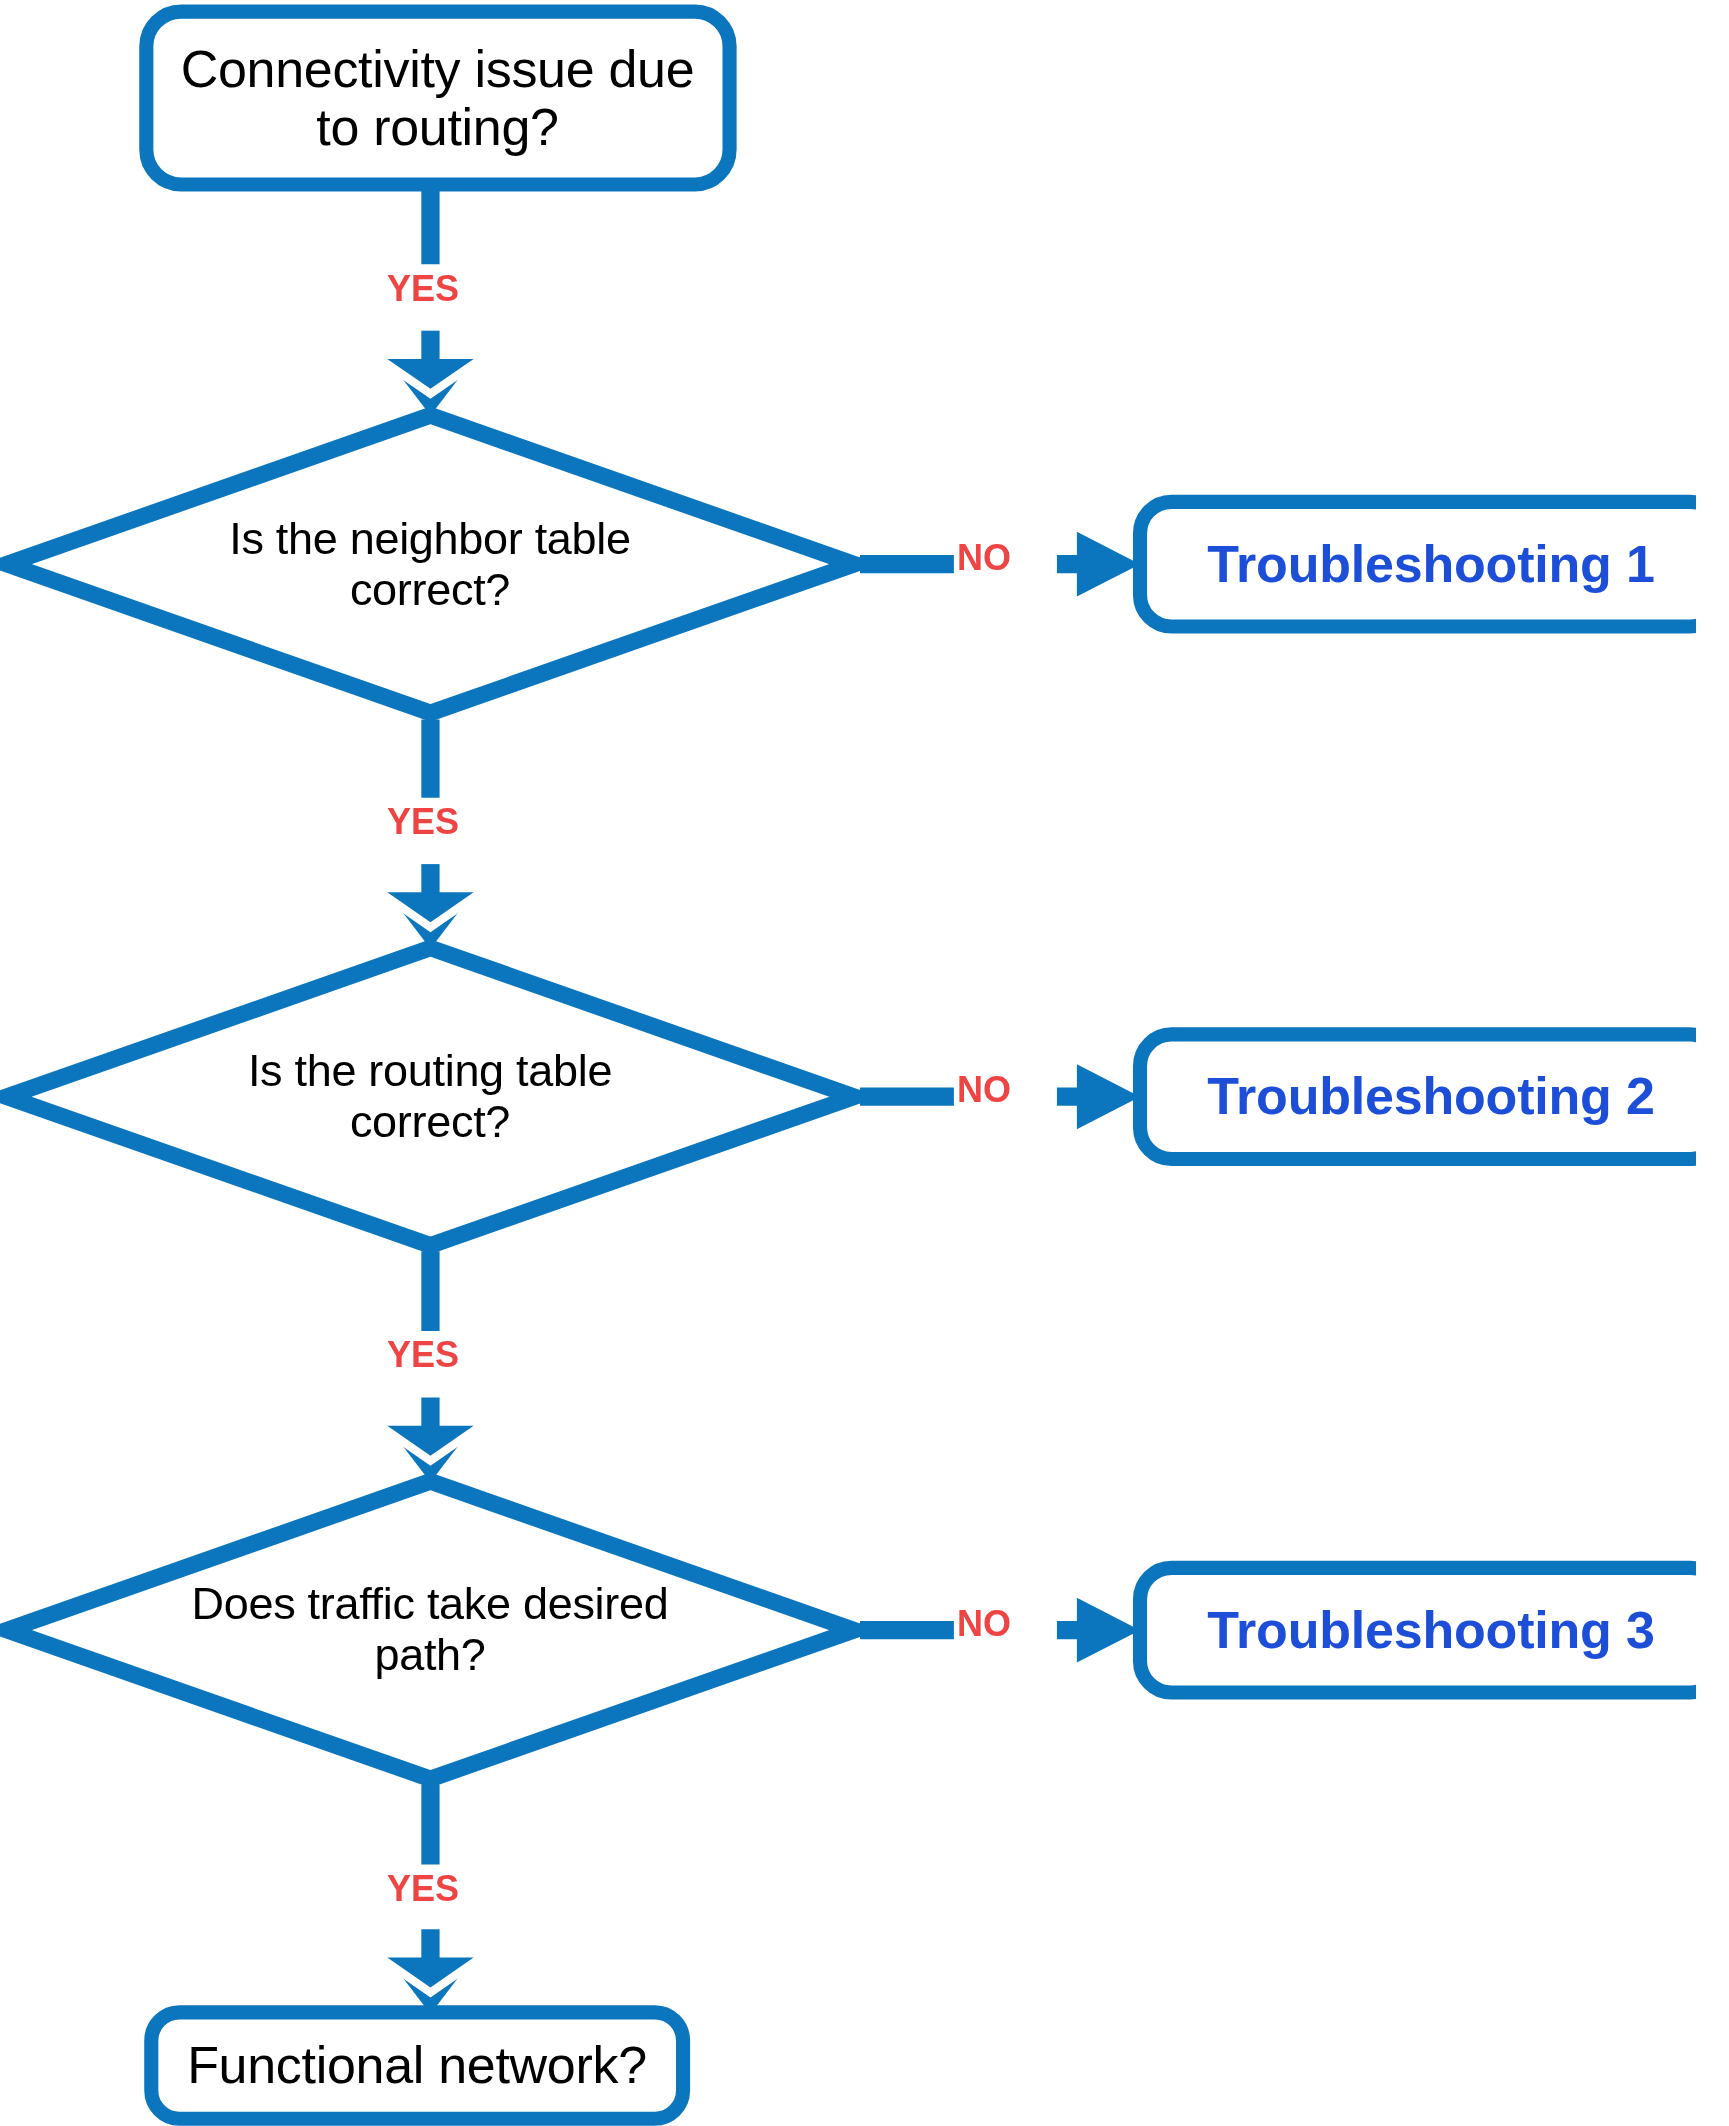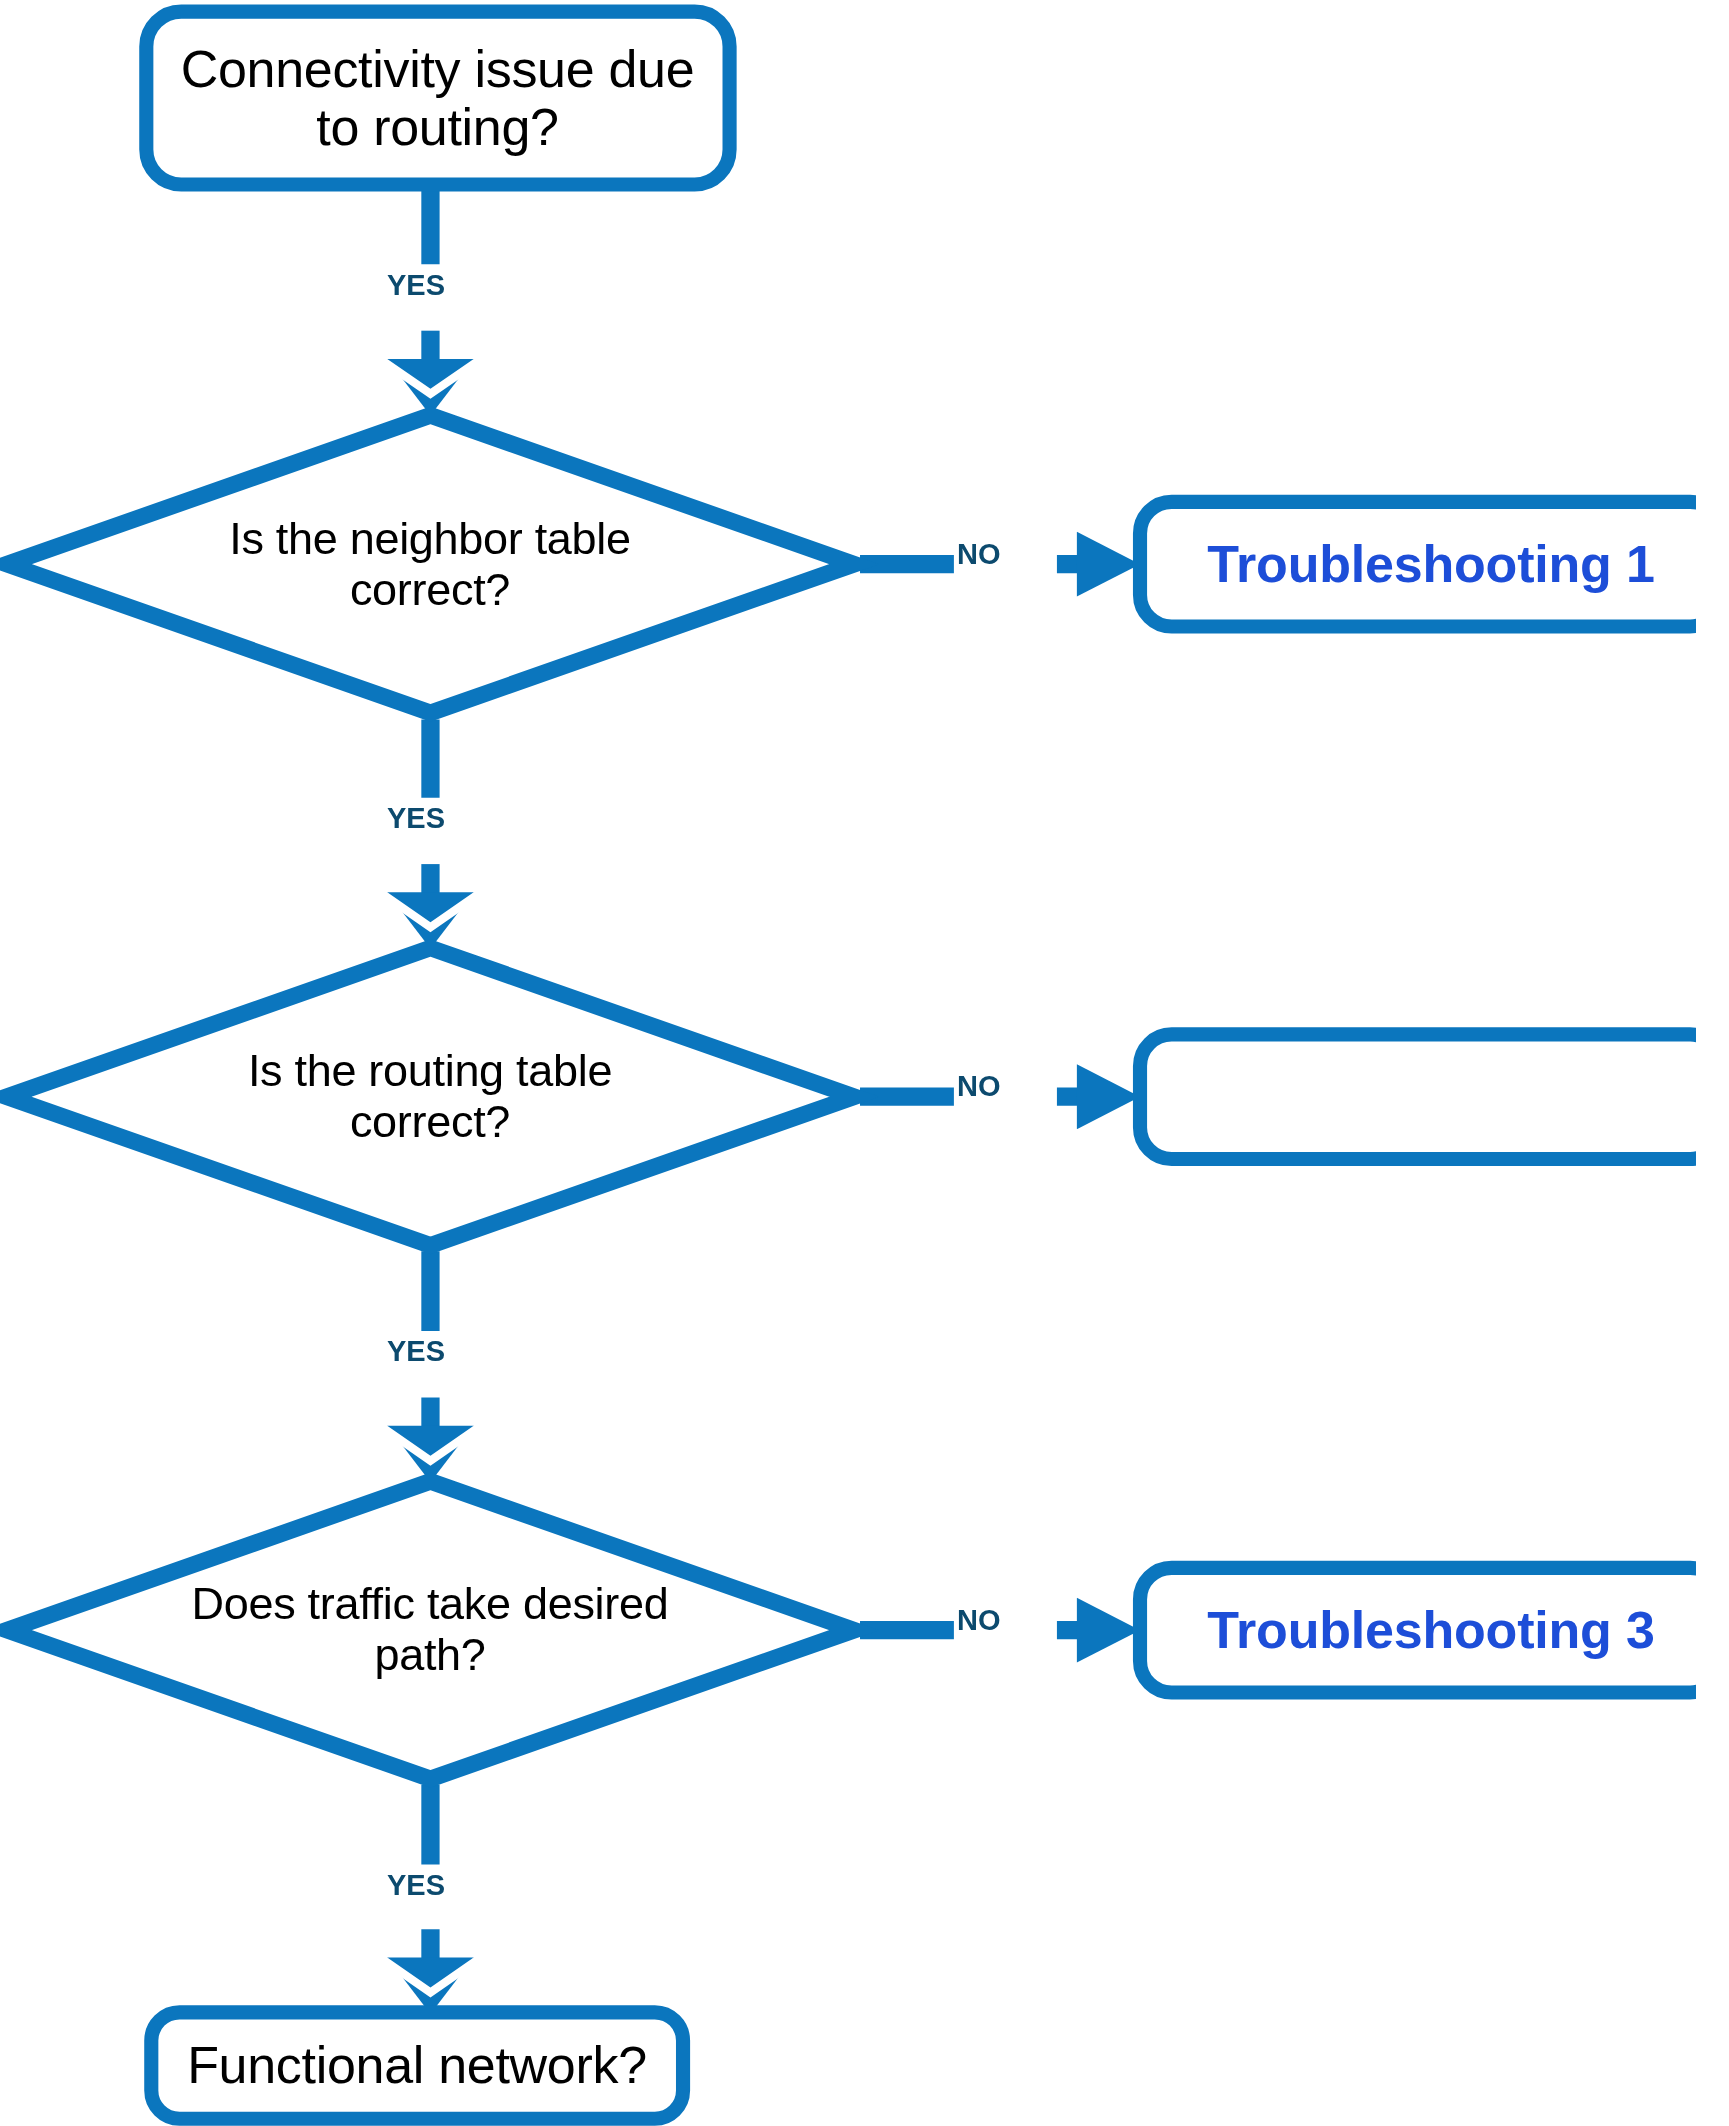--- a/index.html
+++ b/index.html
@@ -51,23 +51,23 @@
   .action-label {
     font-size: 52px;
     font-weight: 700;
     color: #1d4ed8;
     letter-spacing: -0.2px;
   }
 
   
   .edge-label {
     position: absolute;
-    font-size: 29px;
+    font-size: 36px;
     font-weight: 700;
-    color: #0c4a6e;
+    color: #ef4444;
     letter-spacing: 0px;
     line-height: 1;
     pointer-events: none;
   }
 
   
   .hit {
     position: absolute;
     background: transparent;
   }
@@ -150,20 +150,21 @@
 correct?</div>
 
   <div class="node-label decision-label" style="left:131px; top:981px; width:598px; height:231px;">Is the routing table
 correct?</div>
 
   <div class="node-label decision-label" style="left:116px; top:1514px; width:628px; height:231px;">Does traffic take desired
 path?</div>
 
   <div class="node-label action-label" style="left:1140px; top:502px; width:582px; height:125px;">Troubleshooting 1</div>
 
+  <div class="node-label action-label" style="left:1140px; top:1034px; width:582px; height:125px;">Troubleshooting 2</div>
 
   <div class="node-label action-label" style="left:1140px; top:1568px; width:582px; height:125px;">Troubleshooting 3</div>
 
   <div class="node-label terminal-label" style="left:151px; top:2012px; width:532px; height:106px;">Functional network?</div>
 
   <div class="edge-label" style="left:387px; top:271px;">YES</div>
 
   <div class="edge-label" style="left:387px; top:804px;">YES</div>
 
   <div class="edge-label" style="left:387px; top:1337px;">YES</div>

